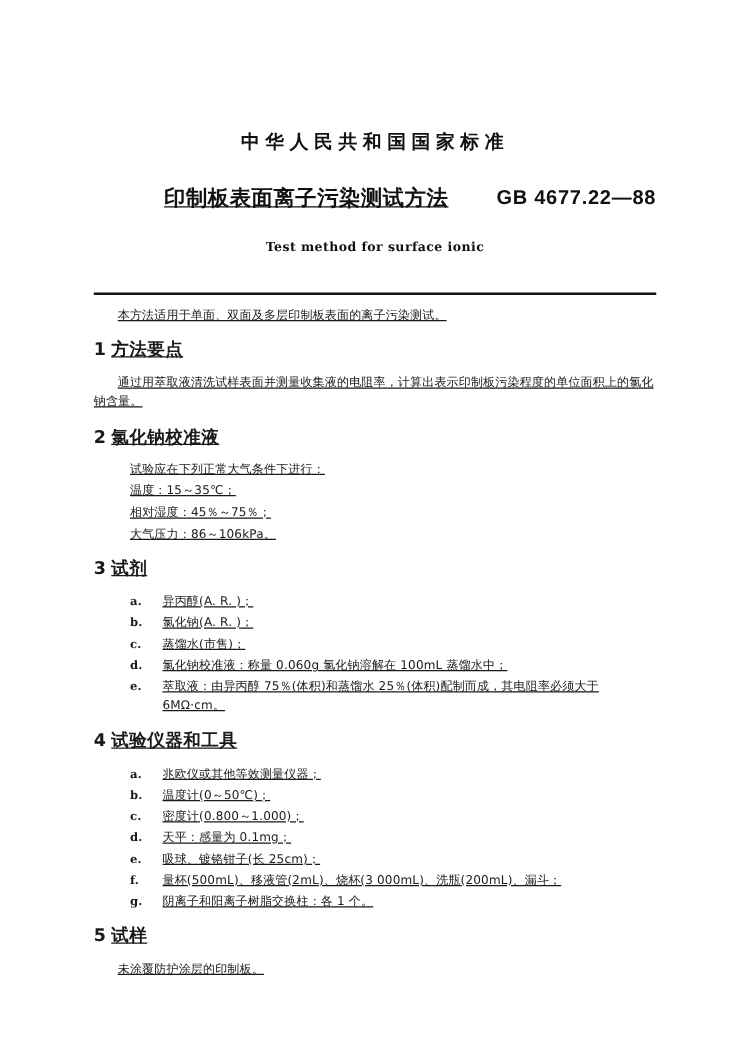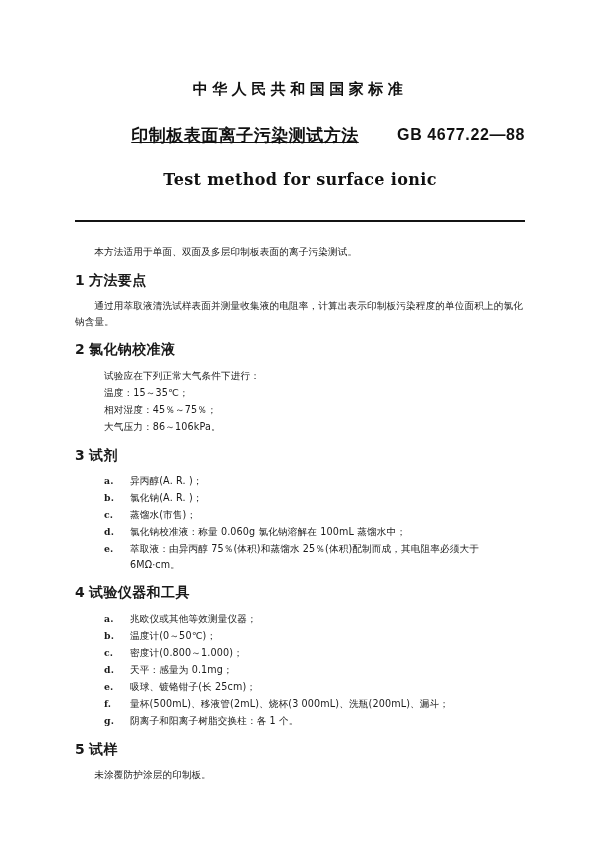--- a/index.html
+++ b/index.html
@@ -21,21 +21,21 @@
     position: absolute;
     left: 0; top: 0;
     width: 600px;
     height: 849px;
     box-sizing: border-box;
     padding: 0 75px;
   }
 
   
   .doc-header {
-    padding-top: 80px;
+    padding-top: 104px;
     text-align: center;
   }
   .national-standard {
     font-size: 15px;
     font-weight: bold;
     letter-spacing: 4.5px;
     line-height: 1.2;
     color: #111;
   }
 
@@ -64,39 +64,40 @@
     font-weight: bold;
     letter-spacing: 0.6px;
     white-space: nowrap;
     color: #111;
   }
 
   .doc-subtitle {
     margin-top: 18px;
     font-family: "DejaVu Serif", "Liberation Serif", serif;
     font-weight: bold;
-    font-size: 16px;
+    font-size: 10px;
     line-height: 1.75;
     letter-spacing: 0.35px;
     color: #111;
   }
 
   .rule-top {
     margin-top: 26px;
     border: 0;
     border-top: 2.2px solid #141414;
     width: 100%;
   }
 
   
   .doc-body {
-    margin-top: 22px;
+    margin-top: 9px;
     font-size: 9.6px;
     line-height: 1.62;
     color: #1a1a1a;
+    text-decoration: underline;
   }
   .para {
     text-indent: 2em;
     margin: 0 0 9px 0;
     letter-spacing: 0.15px;
   }
   .sec-head {
     font-size: 14px;
     font-weight: bold;
     margin: 0 0 7px 0;

